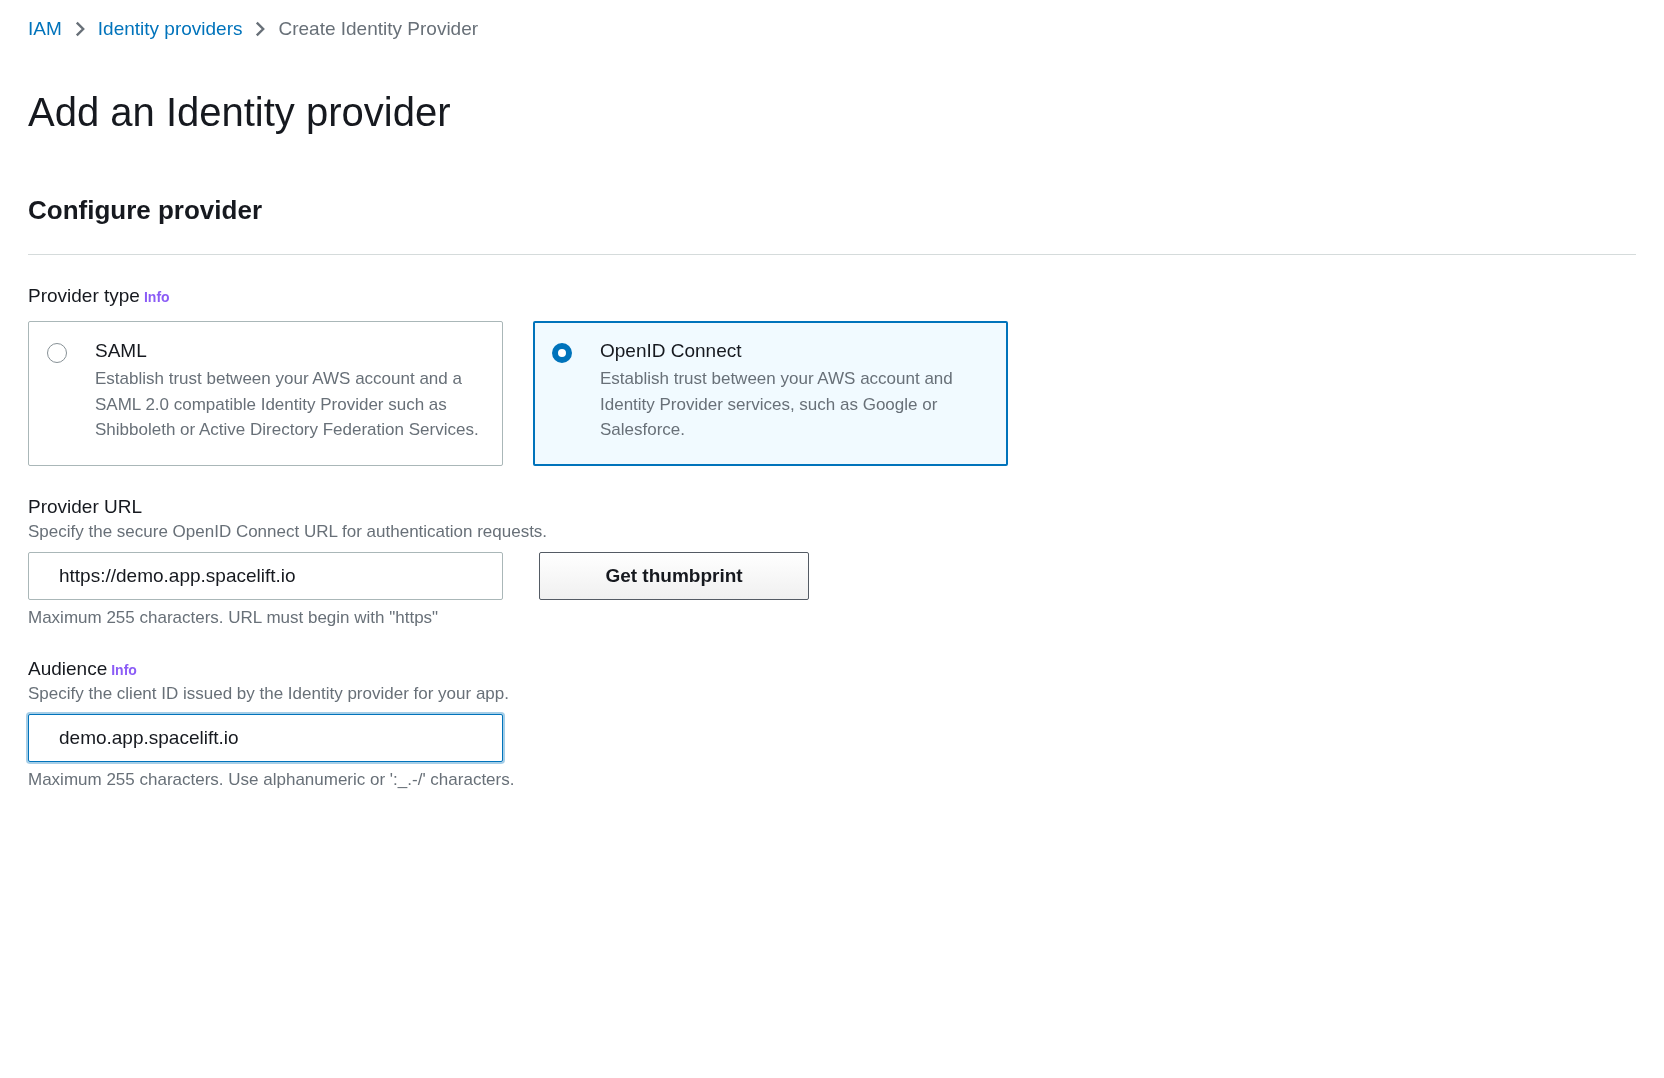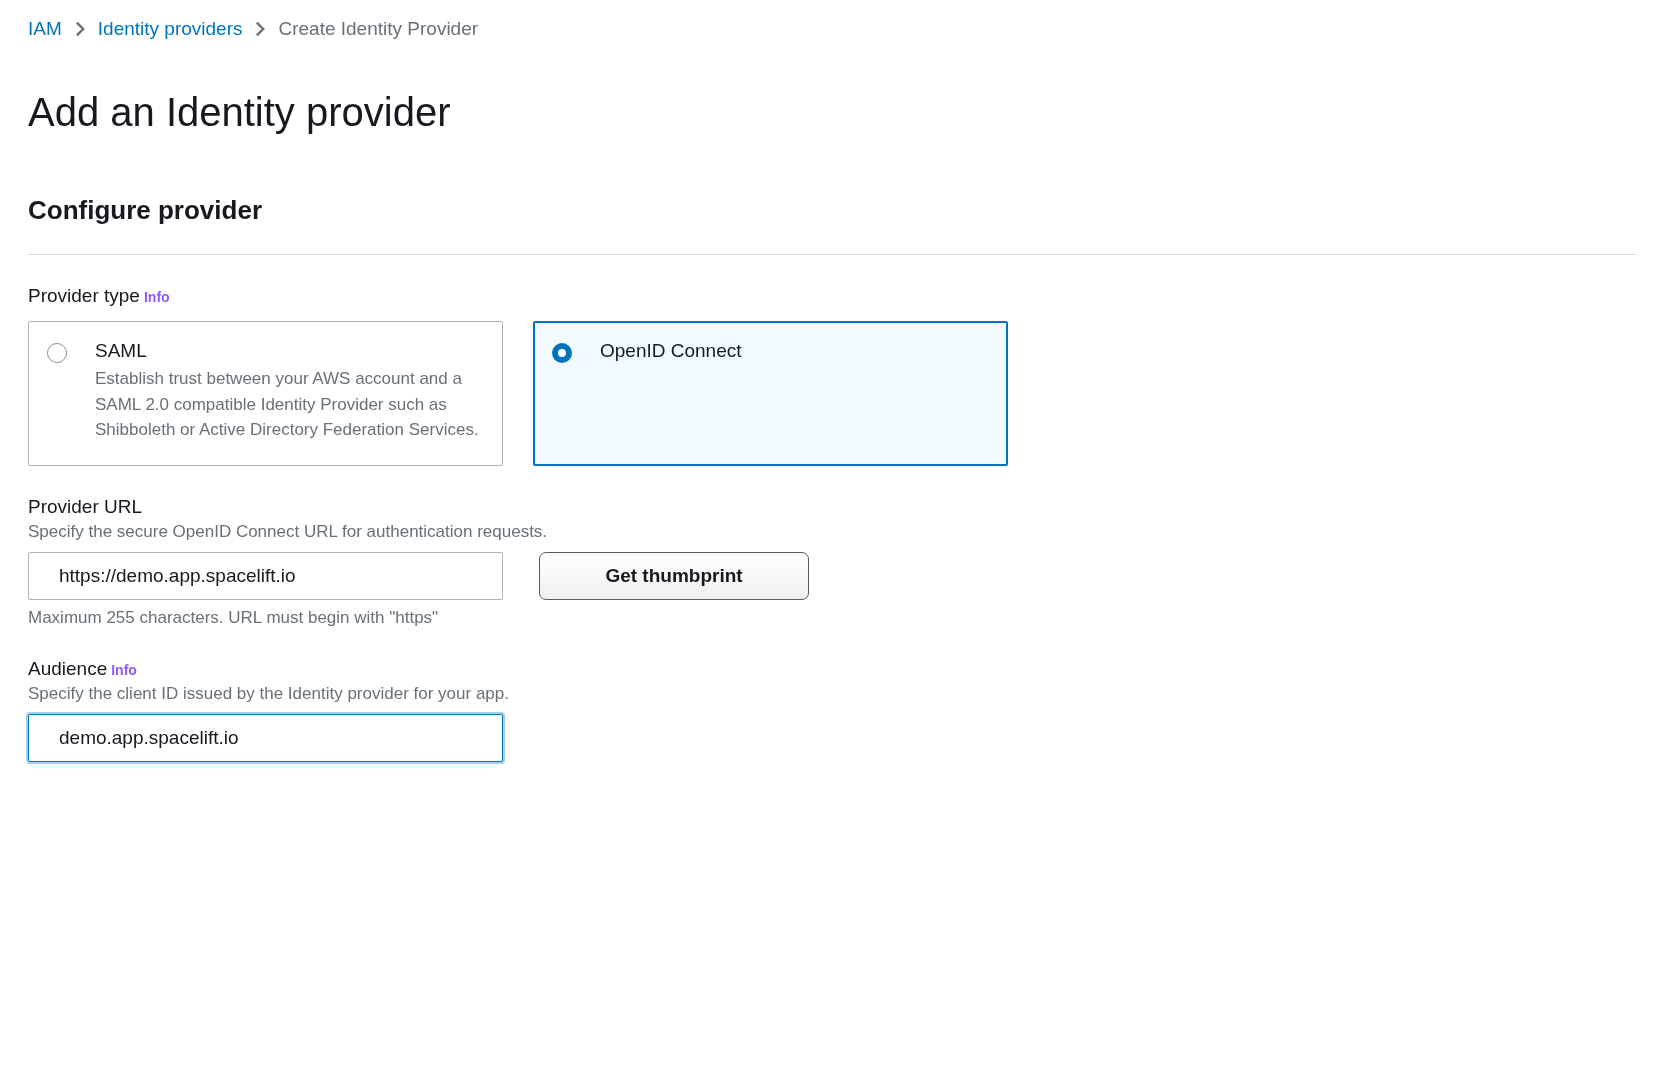--- a/index.html
+++ b/index.html
@@ -134,21 +134,21 @@
     input[type="text"].focused {
       border: 1px solid #0073bb;
       box-shadow: 0 0 0 2px rgba(0,115,187,0.35);
     }
     .btn {
       height: 48px;
       padding: 0 28px;
       font-size: 19px;
       font-weight: 700;
       border: 1px solid #545b64;
-      border-radius: 7px;
+      border-radius: 2px;
       background: linear-gradient(#ffffff, #f0f0f0);
       color: #16191f;
       cursor: pointer;
       min-width: 270px;
     }
   </style>
 </head>
 <body>
 
 <nav class="breadcrumb">
@@ -183,20 +183,21 @@
       <span class="radio"></span>
       <div>
         <div class="card-title">SAML</div>
         <div class="card-desc">Establish trust between your AWS account and a SAML 2.0 compatible Identity Provider such as Shibboleth or Active Directory Federation Services.</div>
       </div>
     </div>
     <div class="card selected">
       <span class="radio"></span>
       <div>
         <div class="card-title">OpenID Connect</div>
+        <div class="card-desc">Establish trust between your AWS account and Identity Provider services, such as Google or Salesforce.</div>
       </div>
     </div>
   </div>
 </div>
 
 <div class="field-group">
   <div class="field-label-row">
     <span class="field-label">Provider URL</span>
   </div>
   <div class="field-help">Specify the secure OpenID Connect URL for authentication requests.</div>
@@ -207,13 +208,14 @@
   <div class="field-hint">Maximum 255 characters. URL must begin with "https"</div>
 </div>
 
 <div class="field-group">
   <div class="field-label-row">
     <span class="field-label">Audience</span>
     <span class="info-link">Info</span>
   </div>
   <div class="field-help">Specify the client ID issued by the Identity provider for your app.</div>
   <input type="text" class="focused" value="demo.app.spacelift.io" style="">
+  <div class="field-hint">Maximum 255 characters. Use alphanumeric or ':_.-/' characters.</div>
 </div>
 
 </body></html>

